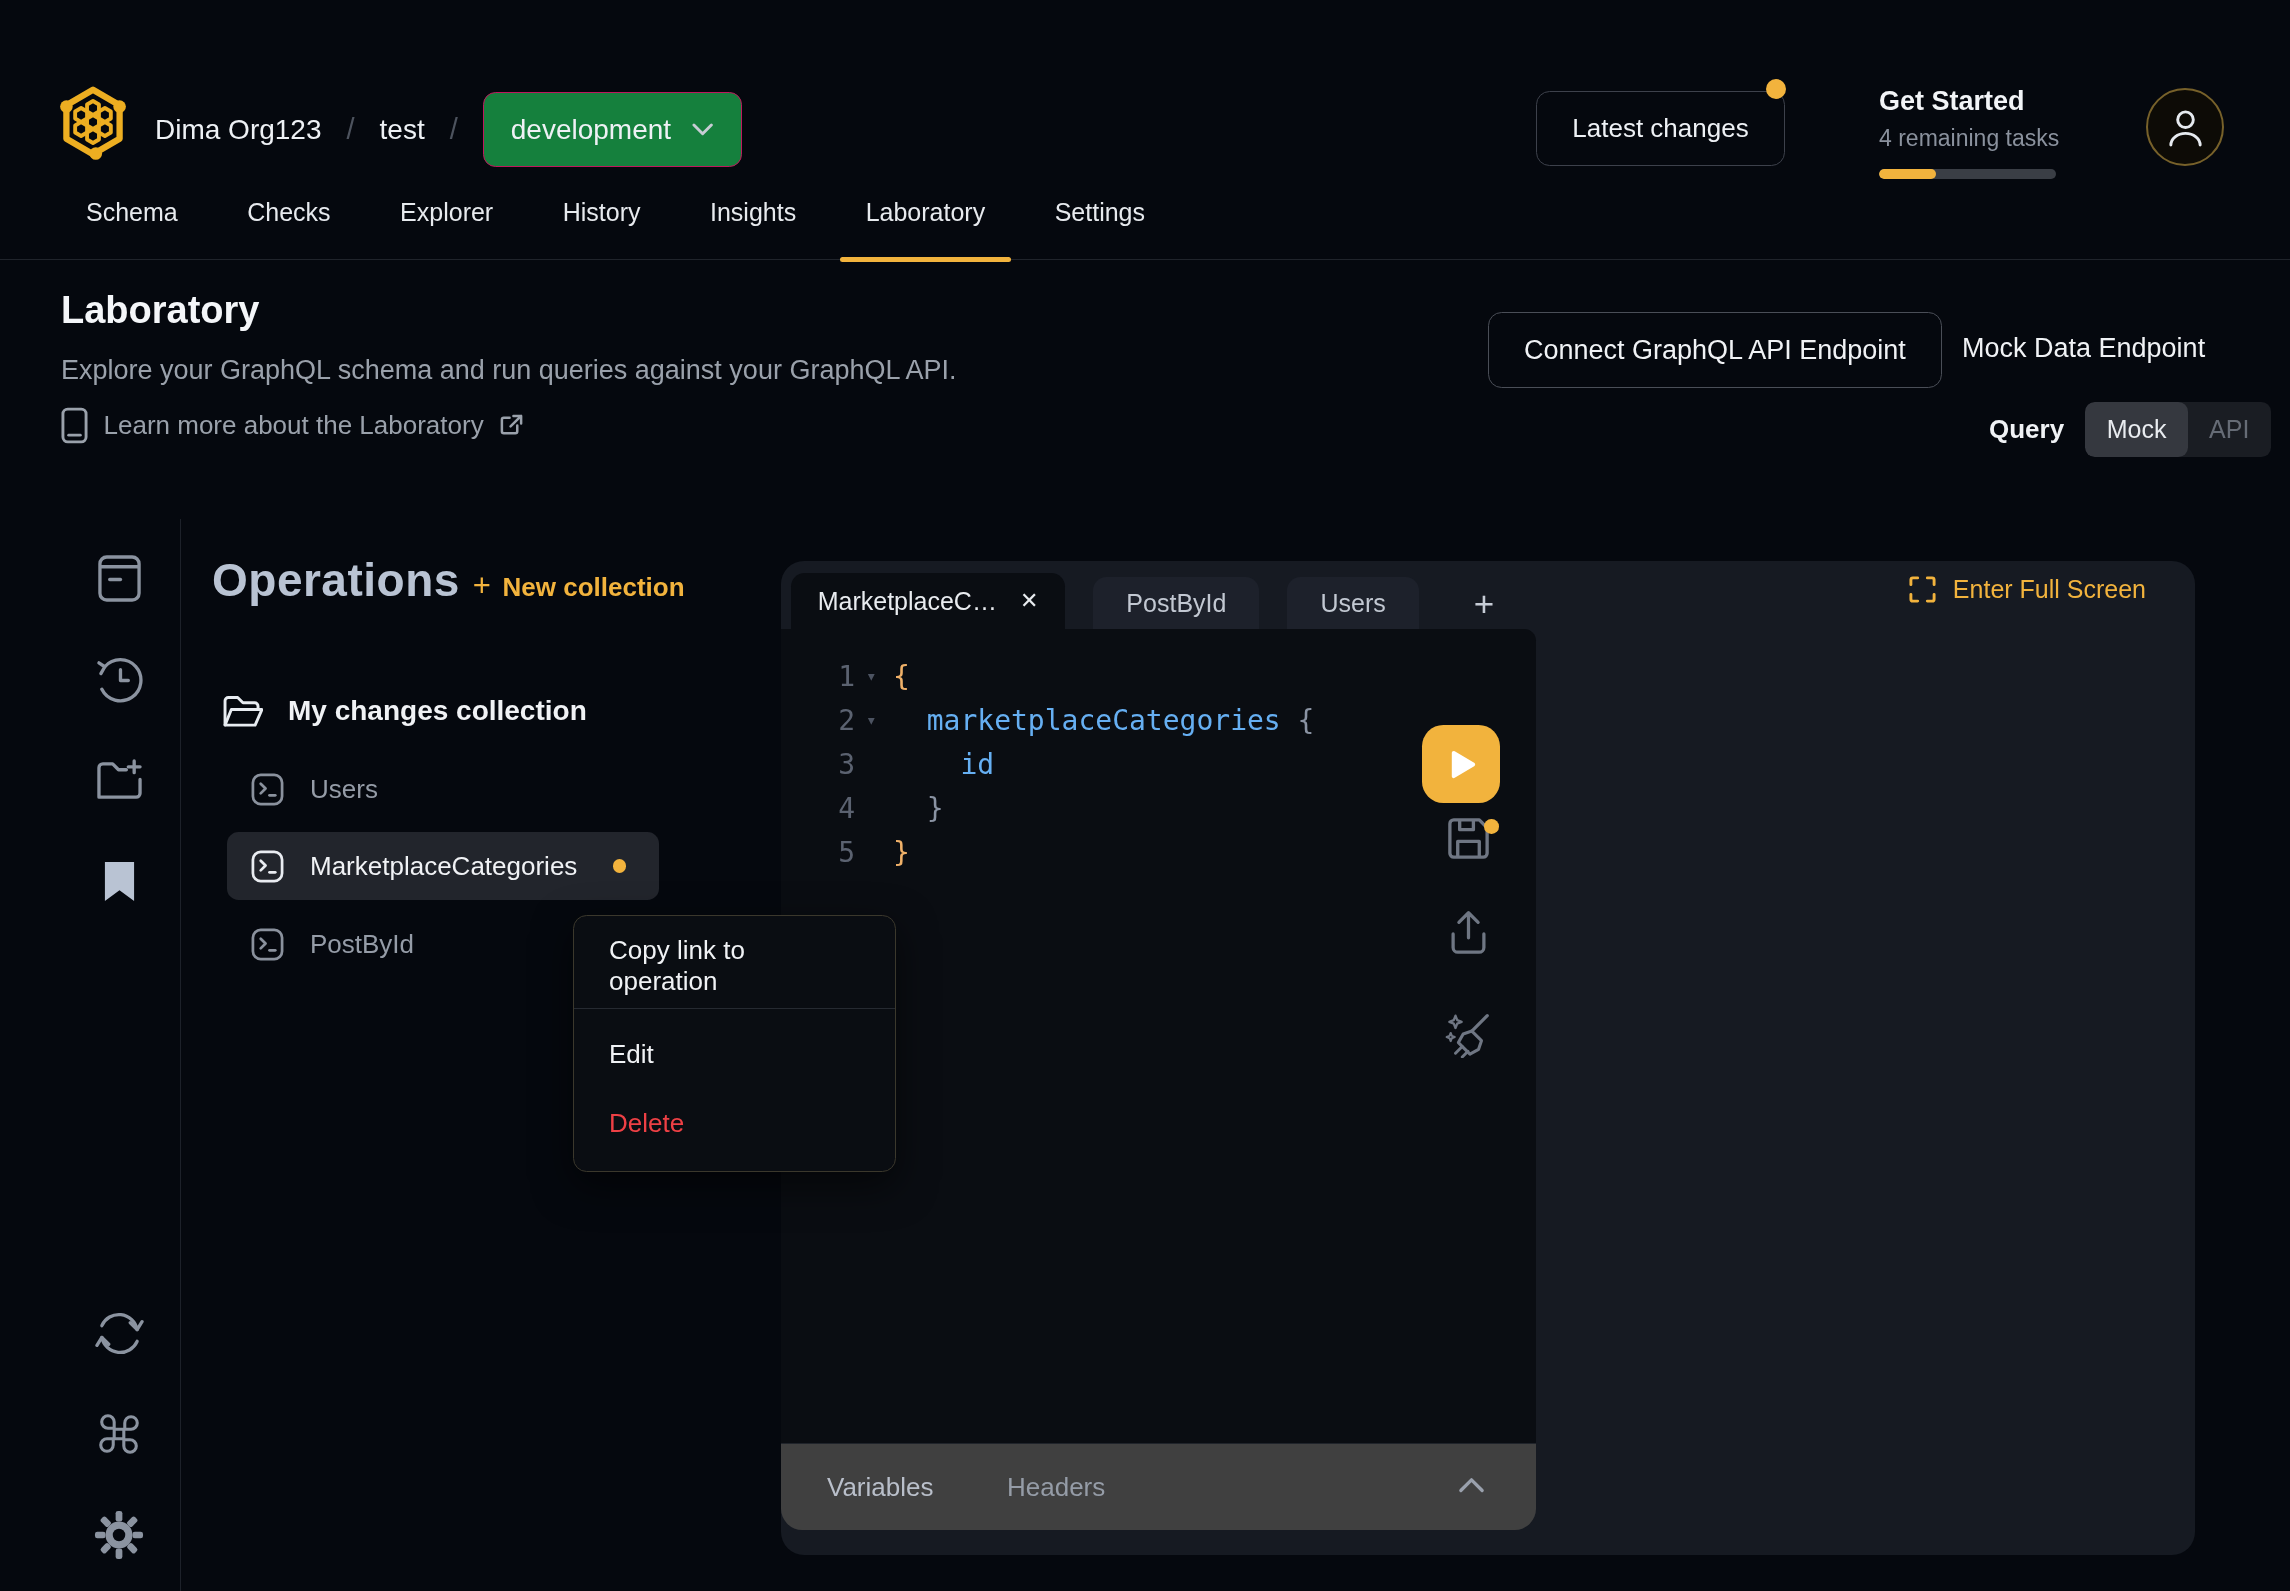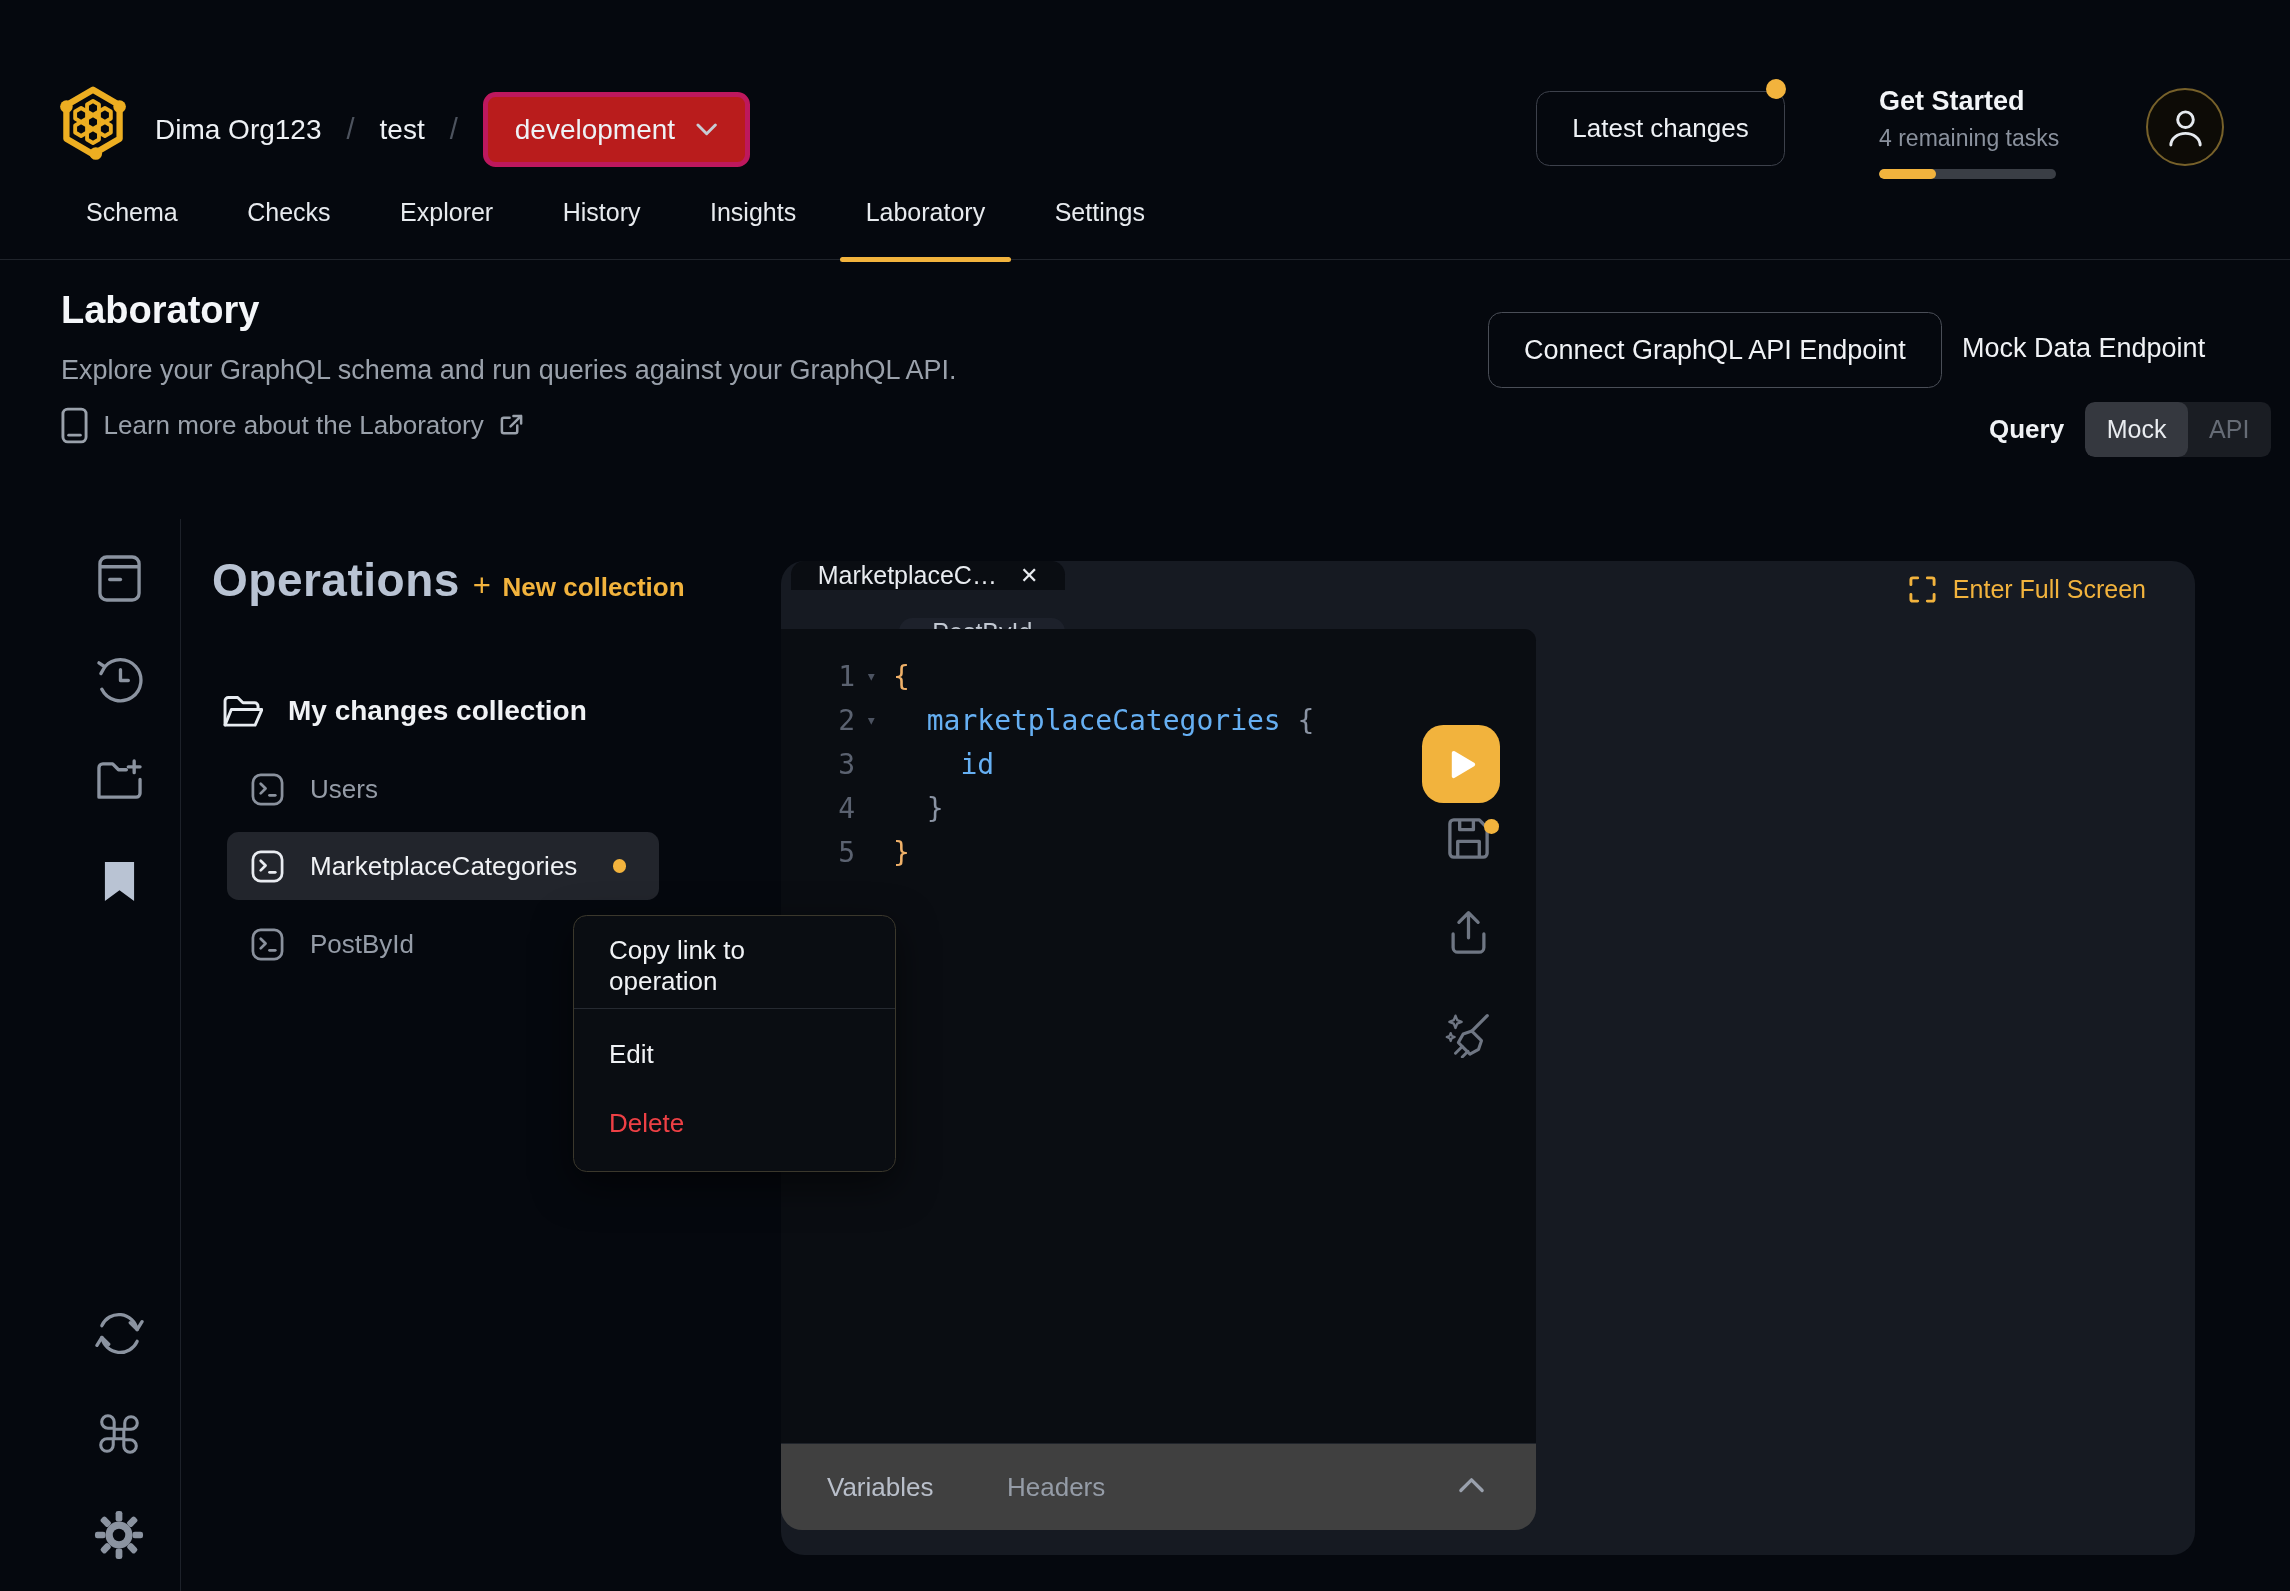--- a/index.html
+++ b/index.html
@@ -13,21 +13,21 @@
   html,body{margin:0;padding:0;background:#05080e;}
   #app{position:relative;width:2290px;height:1591px;background:#05080e;
        font-family:"Liberation Sans",sans-serif;color:#eef1f5;overflow:hidden;}
 
   
   .topbar{position:absolute;left:0;top:16px;width:100%;height:165px;margin-top:31px;}
   .logo{position:absolute;left:58px;top:37px;width:70px;height:76px;}
   .crumbs{position:absolute;left:155px;top:0;height:165px;display:flex;align-items:center;gap:25px;}
   .crumb{font-size:28px;color:#eef1f5;font-weight:500;}
   .crumb-sep{font-size:29px;color:#4d535e;font-weight:300;}
-  .variant-btn{display:flex;align-items:center;gap:21.3px;background:#b91c1c;border:5px solid #be185d;
+  .variant-btn{display:flex;align-items:center;gap:21.3px;background:#15803d;border:1px solid #be185d;
        border-radius:12.6px;height:75px;padding:0 27px;cursor:pointer;}
   .variant-btn .crumb{font-weight:400;}
   .top-right{position:absolute;right:0;top:0;height:165px;}
   .latest-btn{position:absolute;left:-754px;top:44px;width:249px;height:75px;border:1.5px solid #3d414b;
        border-radius:13.6px;background:transparent;color:#eef1f5;font-size:26px;
        font-family:"Liberation Sans",sans-serif;cursor:pointer;}
   .latest-dot{position:absolute;left:-524px;top:32px;width:20.4px;height:20.4px;border-radius:50%;background:var(--accent);}
   .get-started{position:absolute;left:-411px;top:39px;width:233px;}
   .gs-title{font-size:27px;font-weight:600;color:#f2f4f7;}
   .gs-sub{font-size:23px;color:#8a919d;margin-top:7.8px;}
@@ -88,21 +88,21 @@
 
   .ctx-menu{position:absolute;left:393px;top:401px;width:323px;height:257px;background:#0a0d12;
        border:1.5px solid #3b382c;border-radius:13.6px;z-index:50;box-shadow:0 13.6px 39px rgba(0,0,0,.55);}
   .menu-item{position:absolute;left:0;width:100%;height:50px;display:flex;align-items:center;
        padding:0 35px;font-size:26px;color:#f0f2f5;cursor:pointer;}
   .menu-item.danger{color:var(--danger);}
   .menu-divider{position:absolute;left:0;width:100%;height:1px;background:#262a31;}
 
   
   .panel{position:absolute;left:781px;top:561px;width:1414px;height:994px;background:#161a22;border-radius:23px;}
-  .tabrow{position:absolute;left:9.7px;top:0;height:68px;display:flex;align-items:flex-end;gap:28px;flex-direction:column;}
+  .tabrow{position:absolute;left:9.7px;top:0;height:68px;display:flex;align-items:flex-end;gap:28px;}
   .ed-tab{display:flex;align-items:center;gap:23px;height:52px;padding:0 33px;background:#1d212b;
        border-radius:13.6px 13.6px 0 0;font-size:25px;color:#c2c8d2;cursor:pointer;white-space:nowrap;}
   .ed-tab.active{height:56px;background:#0a0d12;color:#e9ecf0;padding:0 27px;}
   .ed-tab .close{font-size:22px;color:#e9ecf0;cursor:pointer;}
   .new-tab{margin:0 0 7.8px 27px;font-size:35px;color:#c6ccd6;cursor:pointer;line-height:1;}
   .fullscreen{position:absolute;right:49px;top:13.6px;display:flex;align-items:center;gap:15.5px;
        color:var(--accent);font-size:25px;cursor:pointer;}
   .editor{position:absolute;left:0;top:68px;width:755px;height:814px;background:#0a0d12;border-top-right-radius:11.6px;}
   .codepane{position:absolute;left:0;top:25px;width:100%;font-family:"DejaVu Sans Mono",monospace;font-size:28px;}
   .code-line{position:relative;height:44px;display:flex;align-items:center;}

